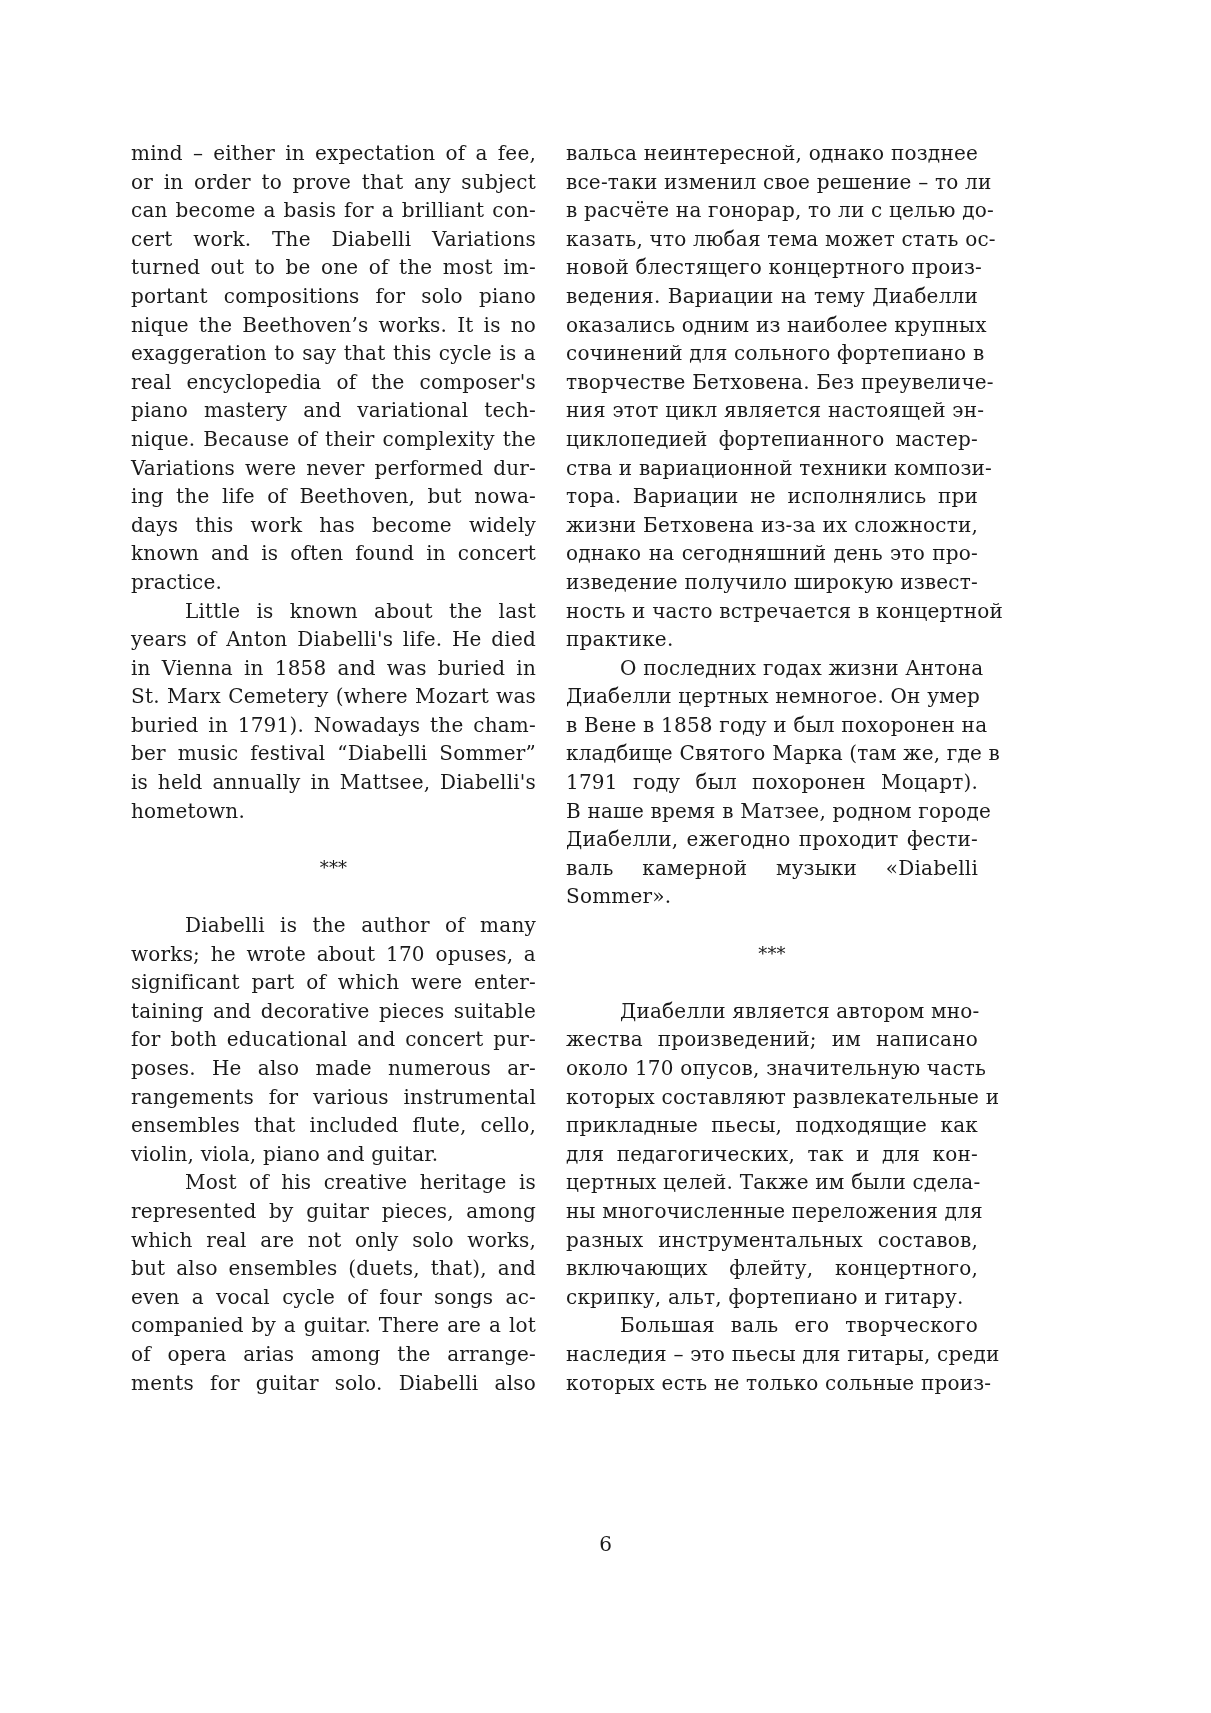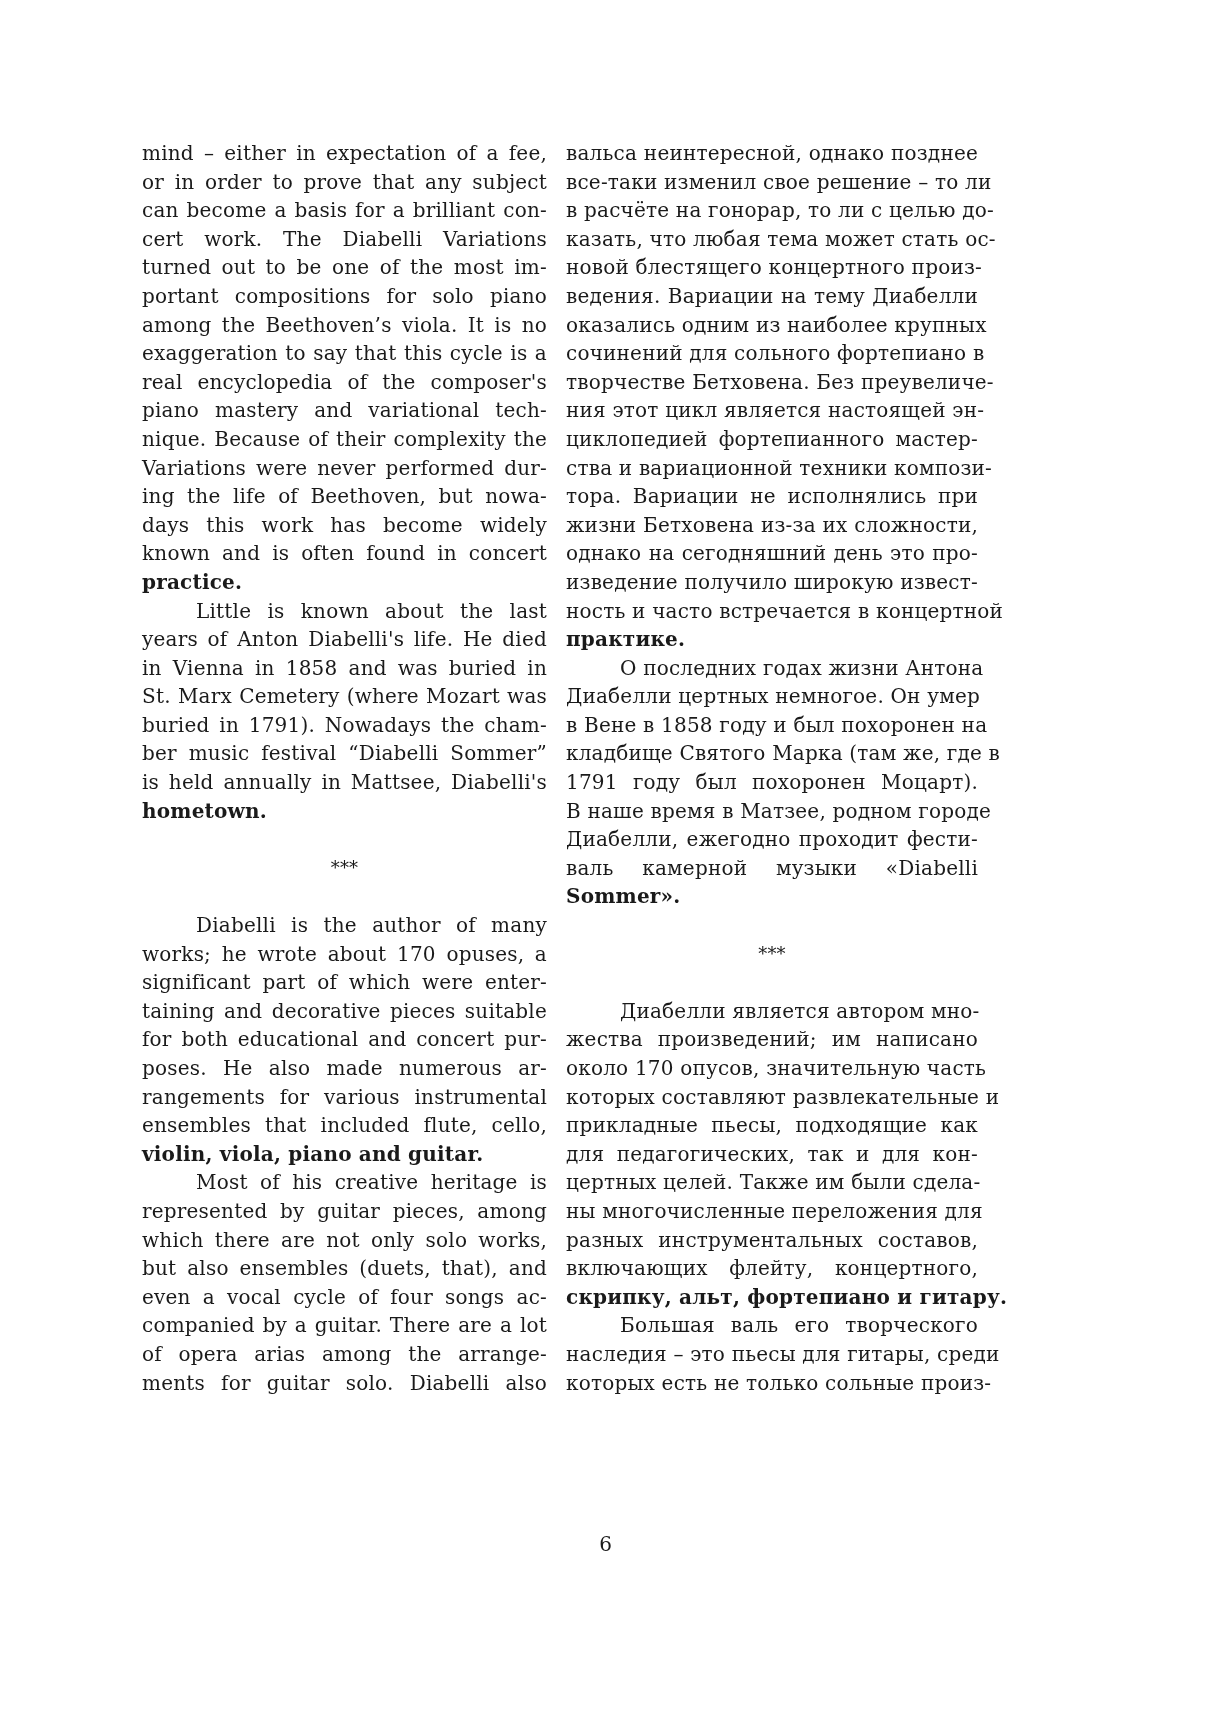--- a/index.html
+++ b/index.html
@@ -16,33 +16,32 @@
       color: #1a1a1a;
     }
     .column {
       position: absolute;
       top: 139px;
       width: 405px;
       font-size: 20px;
       line-height: 28.6px;
       letter-spacing: 0.2px;
     }
-    .col-left { left: 142px; }
+    .col-left { left: 131px; }
     .col-right { left: 566px; width: 412px; }
     .line {
       display: block;
       white-space: nowrap;
       text-align: justify;
       text-align-last: justify;
       height: 28.6px;
       overflow: visible;
     }
     .line.last {
       text-align-last: left;
-      font-weight: bold;
     }
     .line.indent {
       padding-left: 54px;
     }
     .separator {
       display: block;
       text-align: center;
       height: 28.6px;
       font-size: 18px;
     }
@@ -60,21 +59,21 @@
 <body>
 
 <div class="column col-left">
   <div>
     <span class="line">mind – either in expectation of a fee,</span>
     <span class="line">or in order to prove that any subject</span>
     <span class="line">can become a basis for a brilliant con-</span>
     <span class="line">cert work. The Diabelli Variations</span>
     <span class="line">turned out to be one of the most im-</span>
     <span class="line">portant compositions for solo piano</span>
-    <span class="line">among the Beethoven’s viola. It is no</span>
+    <span class="line">nique the Beethoven’s works. It is no</span>
     <span class="line">exaggeration to say that this cycle is a</span>
     <span class="line">real encyclopedia of the composer's</span>
     <span class="line">piano mastery and variational tech-</span>
     <span class="line">nique. Because of their complexity the</span>
     <span class="line">Variations were never performed dur-</span>
     <span class="line">ing the life of Beethoven, but nowa-</span>
     <span class="line">days this work has become widely</span>
     <span class="line">known and is often found in concert</span>
     <span class="line last">practice.</span>
   </div>
@@ -98,21 +97,21 @@
     <span class="line">taining and decorative pieces suitable</span>
     <span class="line">for both educational and concert pur-</span>
     <span class="line">poses. He also made numerous ar-</span>
     <span class="line">rangements for various instrumental</span>
     <span class="line">ensembles that included flute, cello,</span>
     <span class="line last">violin, viola, piano and guitar.</span>
   </div>
   <div>
     <span class="line indent">Most of his creative heritage is</span>
     <span class="line">represented by guitar pieces, among</span>
-    <span class="line">which there are not only solo works,</span>
+    <span class="line">which real are not only solo works,</span>
     <span class="line">but also ensembles (duets, that), and</span>
     <span class="line">even a vocal cycle of four songs ac-</span>
     <span class="line">companied by a guitar. There are a lot</span>
     <span class="line">of opera arias among the arrange-</span>
     <span class="line">ments for guitar solo. Diabelli also</span>
   </div>
 </div>
 
 <div class="column col-right">
   <div>

